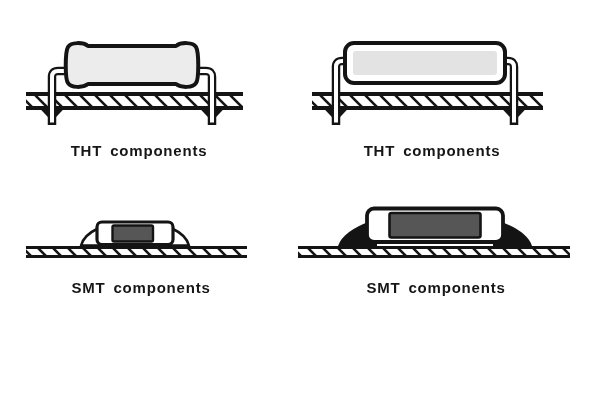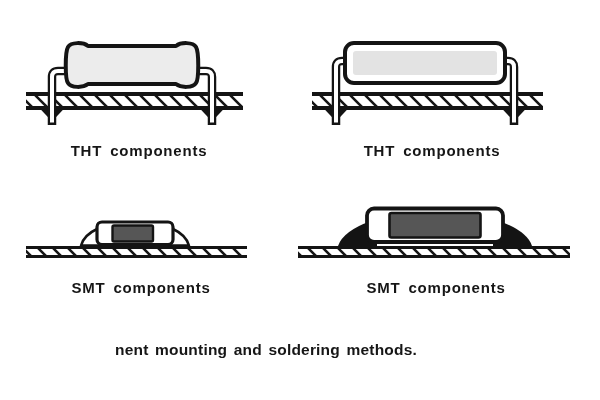--- a/index.html
+++ b/index.html
@@ -100,16 +100,15 @@
       <rect x="389.5" y="213" width="91" height="24.5" rx="2" stroke="#141414" stroke-width="2.6" fill="#565656"></rect>
     </g>
   </svg>
 
   <div class="panel-label" style="left:139px;top:142px">THT components</div>
   <div class="panel-label" style="left:432px;top:142px">THT components</div>
   <div class="panel-label" style="left:141px;top:279px">SMT components</div>
   <div class="panel-label" style="left:436px;top:279px">SMT components</div>
 
   <div class="caption">
-    <div>nent mounting and soldering methods.</div>
   </div>
 
 </div>
 
 </body></html>

